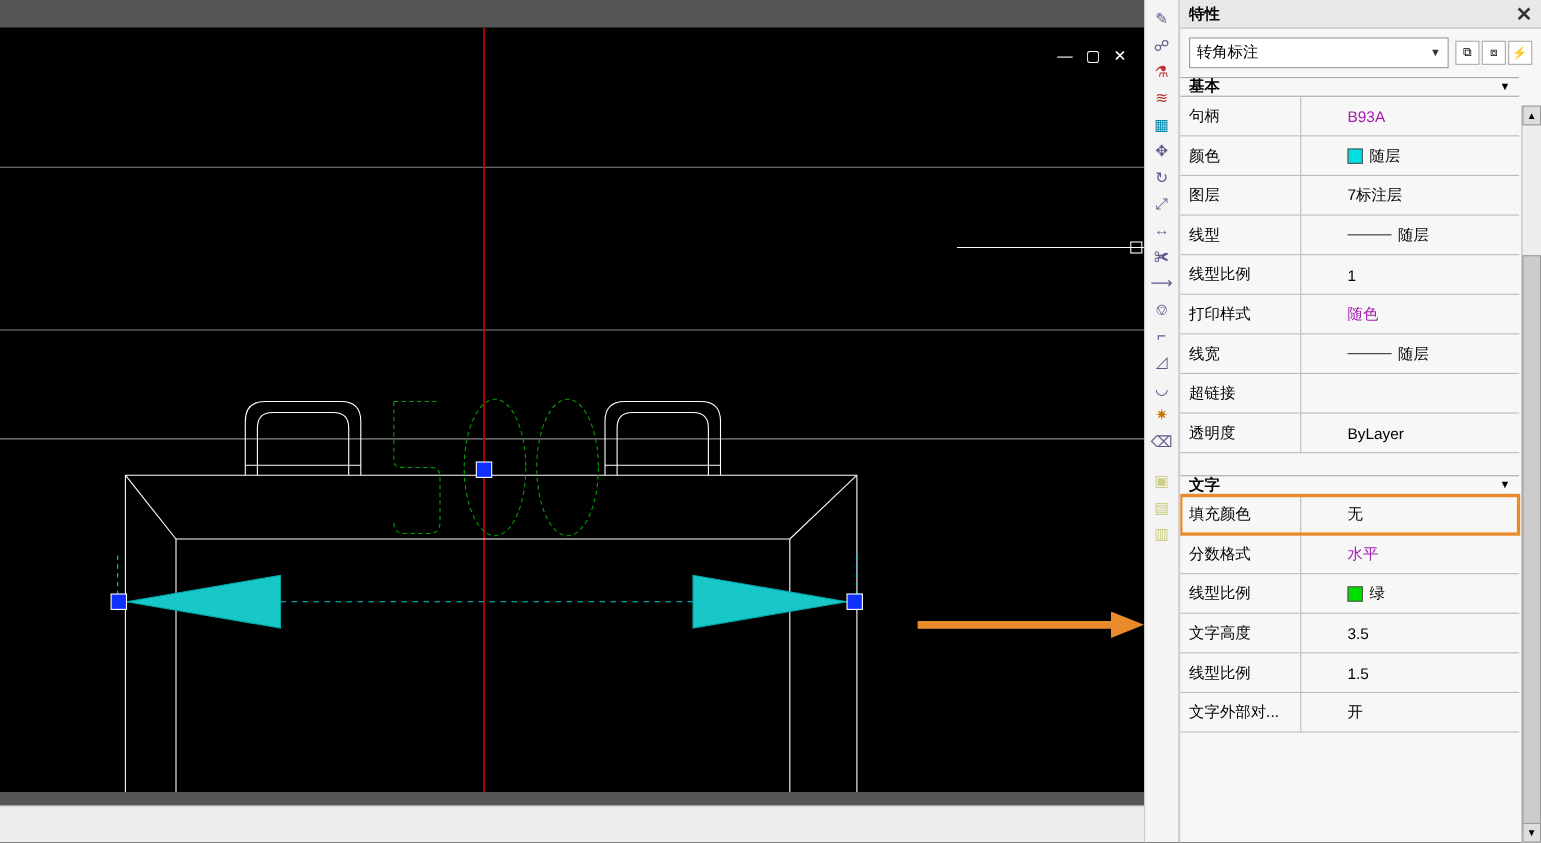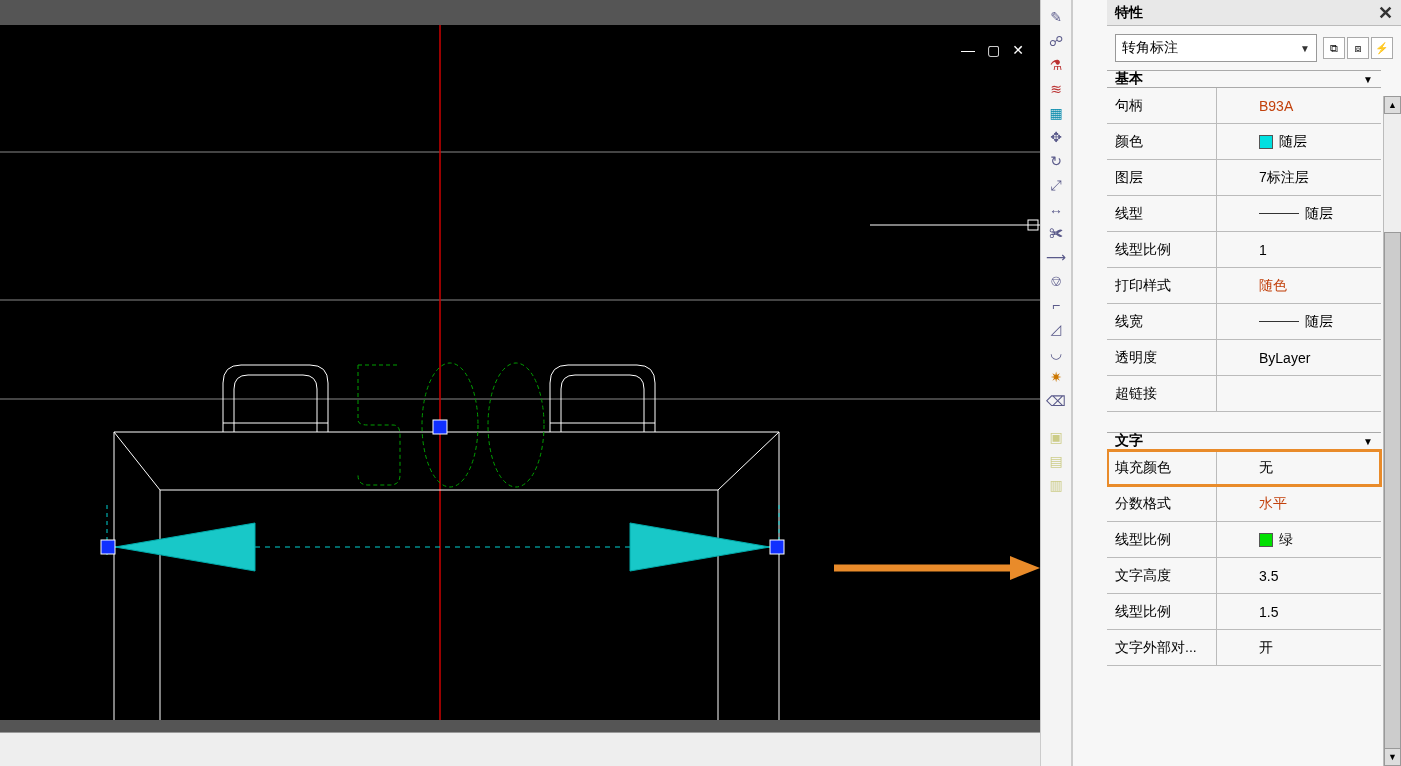--- a/index.html
+++ b/index.html
@@ -59,21 +59,20 @@
   color: #5a5a8a;
 }
 .tool-sep { height: 10px; }
 .props-panel {
   flex: 1;
   background: #f7f7f7;
   border-left: 1px solid #ccc;
   position: relative;
   display: flex;
   flex-direction: column;
-  padding-left: 34px;
 }
 .props-header {
   height: 26px;
   background: #e8e8e8;
   border-bottom: 1px solid #bbb;
   display: flex; align-items: center;
   padding: 0 8px;
   font-weight: bold;
 }
 .props-header .close {
@@ -139,21 +138,21 @@
   overflow: hidden; white-space: nowrap;
 }
 .prop-value {
   flex: 1;
   padding: 6px 8px;
   display: flex; align-items: center;
   gap: 6px;
   overflow: hidden; white-space: nowrap;
   cursor: text;
 }
-.prop-value.disabled { color: #c2410c; cursor: default; }
+.prop-value.disabled { color: #a21caf; cursor: default; }
 .color-swatch { width: 14px; height: 14px; border: 1px solid #555; }
 .swatch-cyan { background: #00e0e0; }
 .swatch-green { background: #00e000; }
 .linetype-swatch {
   width: 40px; height: 1px; background: #333; display: inline-block;
 }
 .highlight-row {
   outline: 3px solid #e98b2a;
   outline-offset: -2px;
 }
@@ -340,26 +339,26 @@
         <div class="prop-value disabled">随色</div>
       </div>
       <div class="prop-row">
         <div class="prop-label">线宽</div>
         <div class="prop-value">
           <span class="linetype-swatch"></span>
           <span>随层</span>
         </div>
       </div>
       <div class="prop-row">
+        <div class="prop-label">超链接</div>
+        <div class="prop-value"></div>
+      </div>
+      <div class="prop-row">
         <div class="prop-label">透明度</div>
         <div class="prop-value">ByLayer</div>
-      </div>
-      <div class="prop-row">
-        <div class="prop-label">超链接</div>
-        <div class="prop-value"></div>
       </div>
 
       <div style="height:20px"></div>
 
       <div class="section-header">
         <span>文字</span>
         <span class="tri">▼</span>
       </div>
 
       <div class="prop-row highlight-row">

